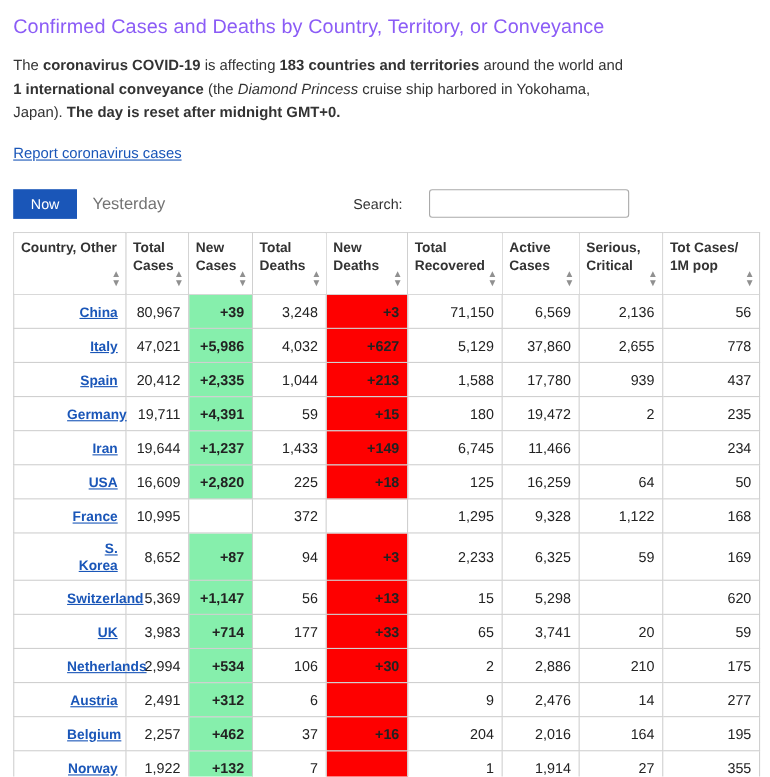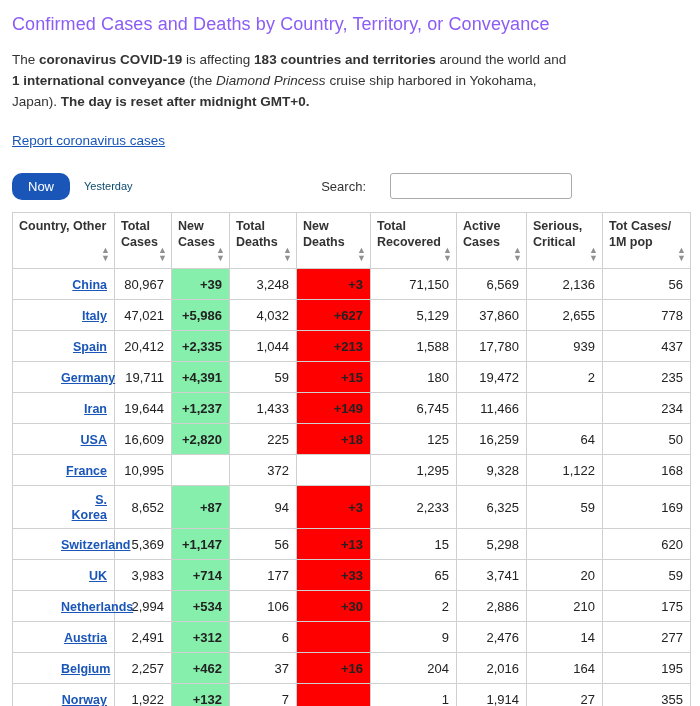--- a/index.html
+++ b/index.html
@@ -48,29 +48,29 @@
     align-items: center;
     margin: 10px 0 12px 0;
     height: 28px;
   }
   .btn-now {
     background: #1a56b8;
     color: #ffffff;
     border: none;
     font-size: 13px;
     padding: 6px 16px;
-    border-radius: 10px;
+    border-radius: 0;
     cursor: pointer;
     font-family: "Liberation Sans", sans-serif;
   }
   .btn-yesterday {
     background: transparent;
-    color: #0c4a6e;
+    color: #737373;
     border: none;
-    font-size: 11px;
+    font-size: 15px;
     padding: 6px 14px;
     cursor: pointer;
     font-family: "Liberation Sans", sans-serif;
   }
   .search-wrap {
     margin-left: auto;
     display: flex;
     align-items: center;
     margin-right: 120px;
     gap: 16px;

